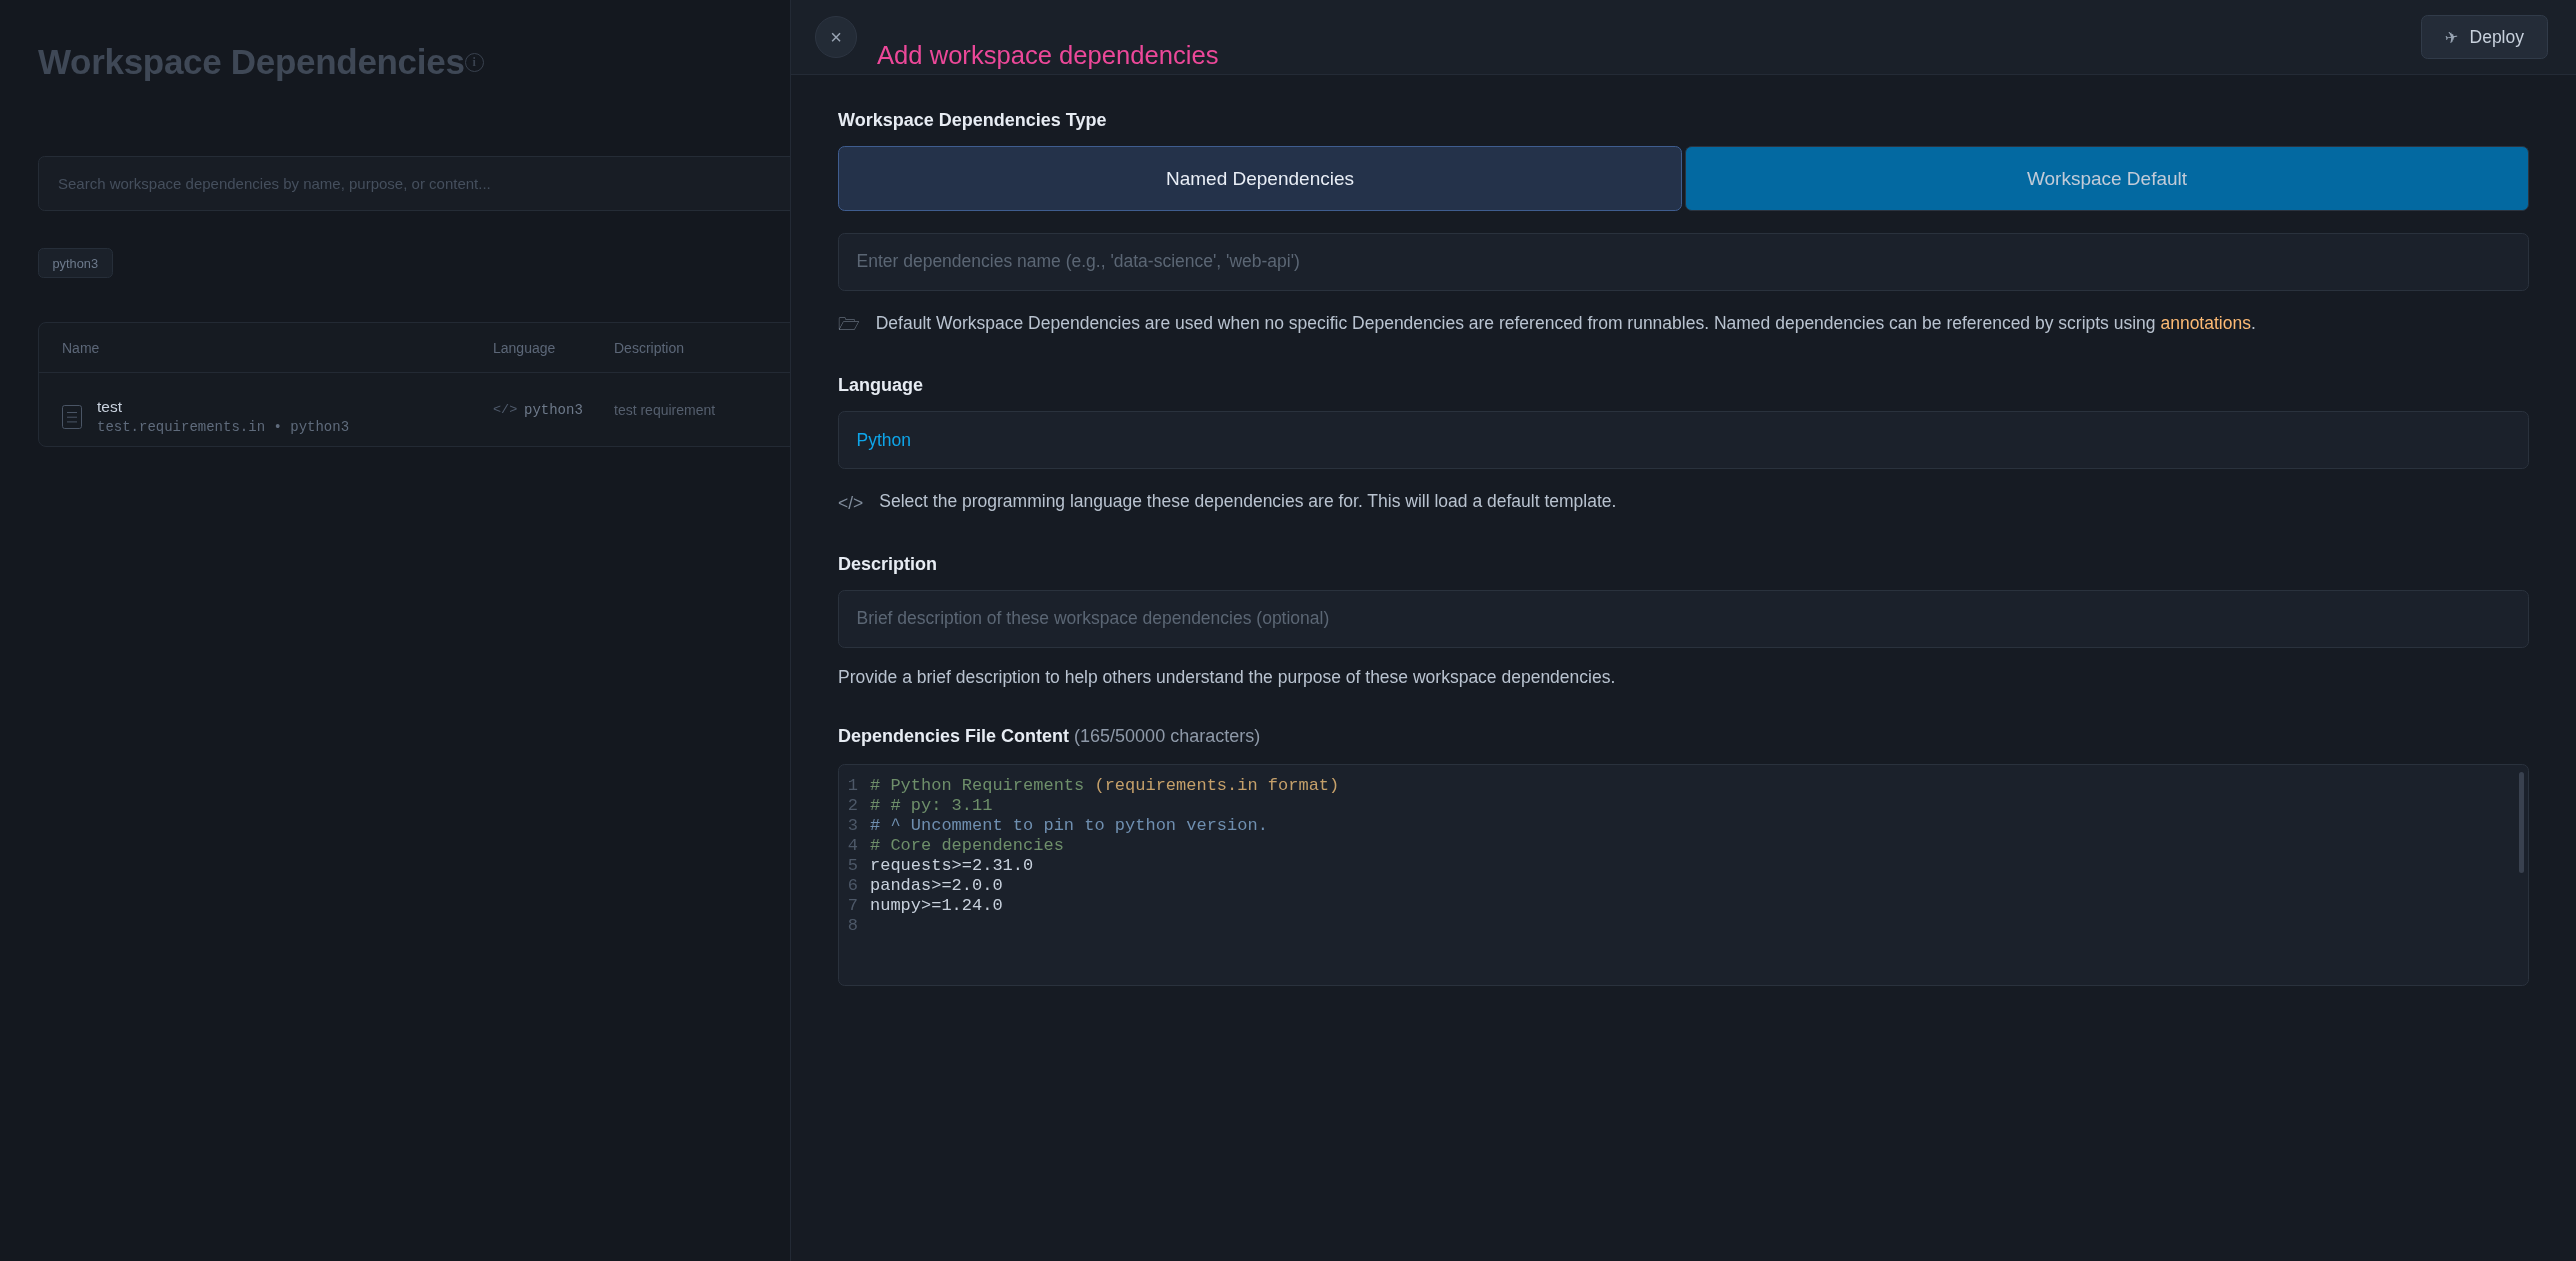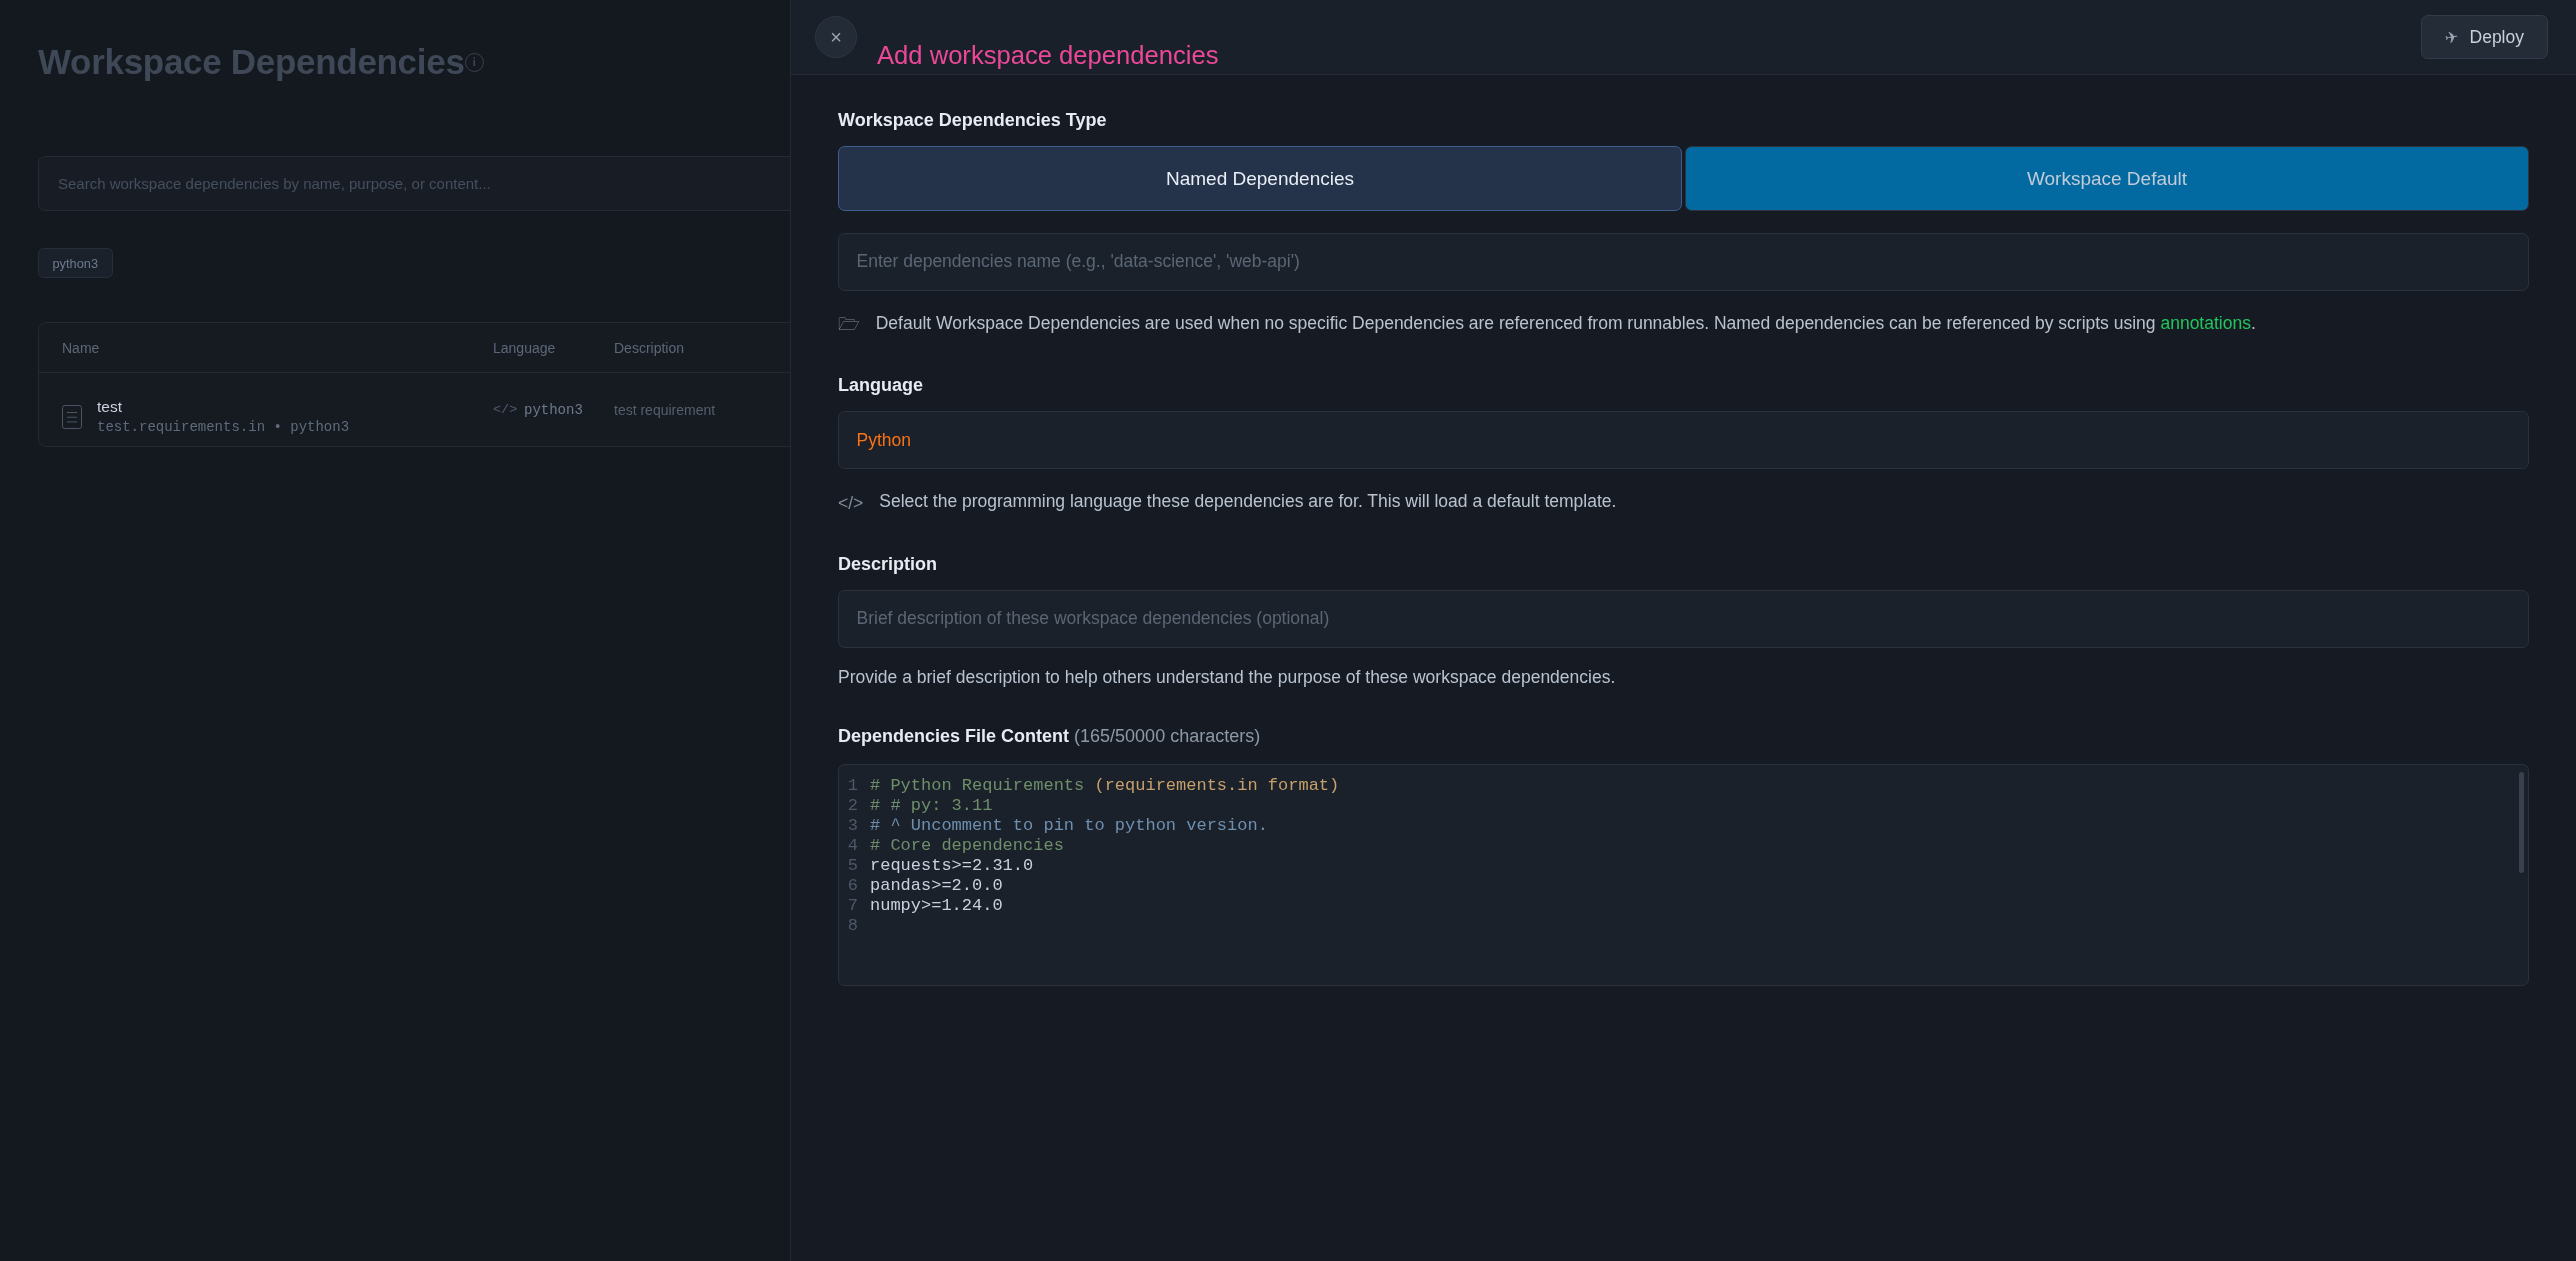--- a/index.html
+++ b/index.html
@@ -129,28 +129,28 @@
     background: #0369a1; border: 0.7px solid #2b333f; color: #c2cbd8;
   }
 
   .text-input {
     width: 100%; height: 58px; border-radius: 6.7px;
     background: #1b212b; border: 0.7px solid #2a323d;
     color: #cfd7e2; font-size: 17.5px; padding: 0 17.5px;
     display: flex; align-items: center;
   }
   .text-input.placeholder { color: #5b6674; }
-  .value-input { color: #f97316; }
+  .value-input { color: #0ea5e9; }
 
   .help-row {
     display: flex; gap: 16px; margin-top: 20px; margin-bottom: 38px;
     color: #b9c3d0; font-size: 17.5px; line-height: 1.45;
   }
   .help-icon { color: #818d9c; font-size: 17.5px; flex: none; padding-top: 1.3px; }
-  .link { color: #22c55e; }
+  .link { color: #fdba74; }
 
   .help-plain {
     margin-top: 19px; margin-bottom: 38px;
     color: #b9c3d0; font-size: 17.5px;
   }
 
   
   .editor {
     margin-top: 17.5px;
     background: #1b212b; border: 0.7px solid #2a323d; border-radius: 6.7px;

